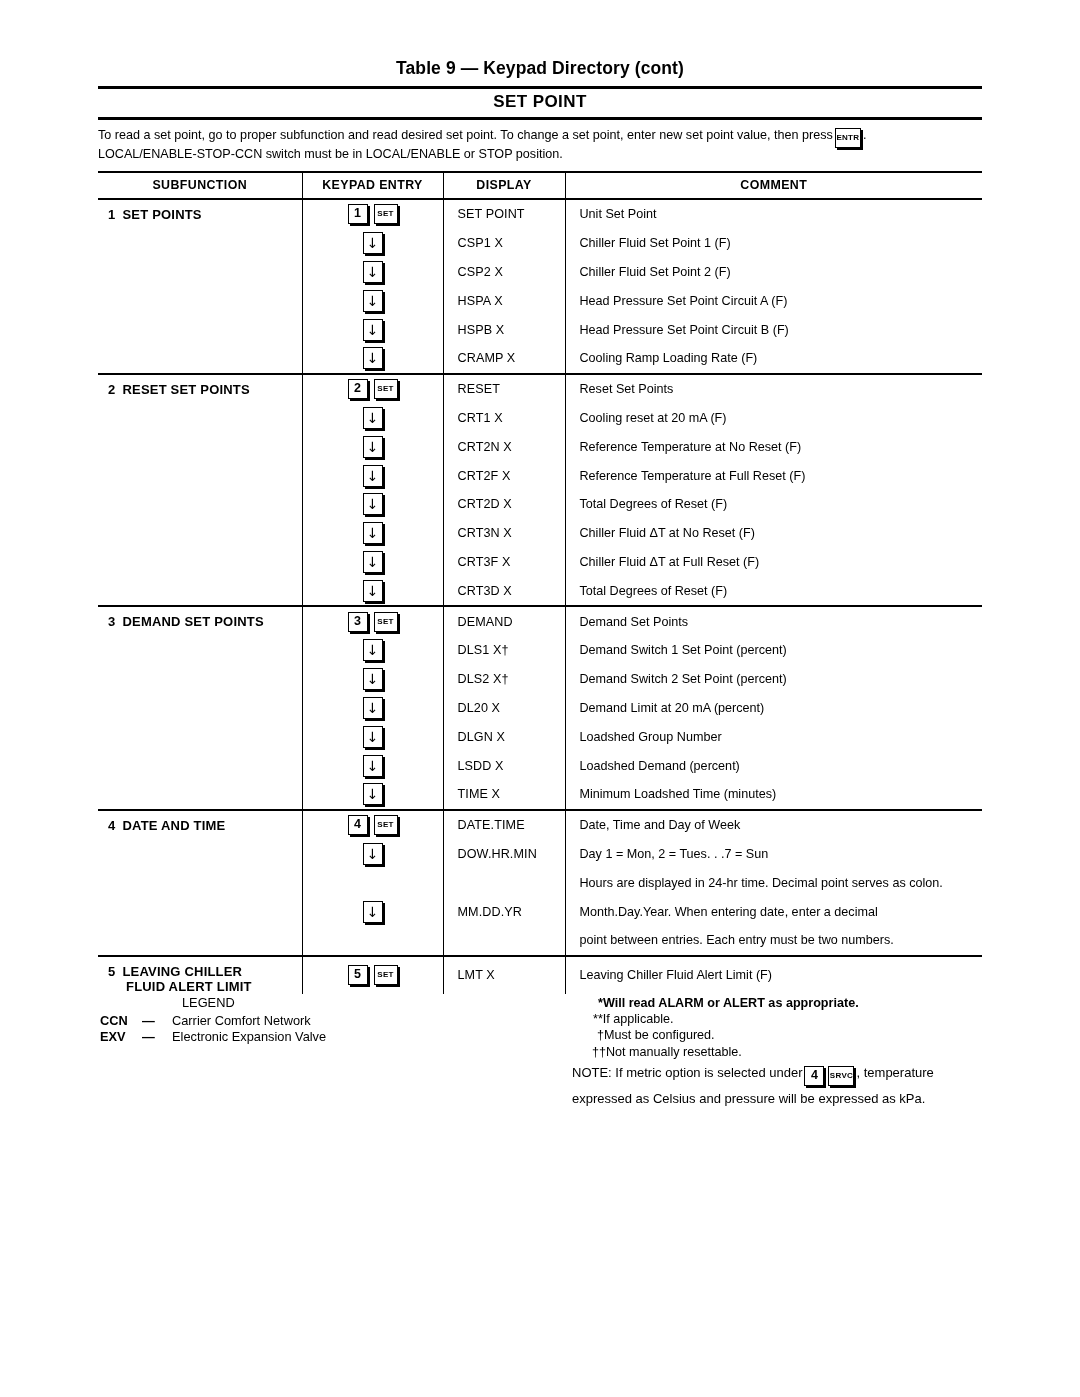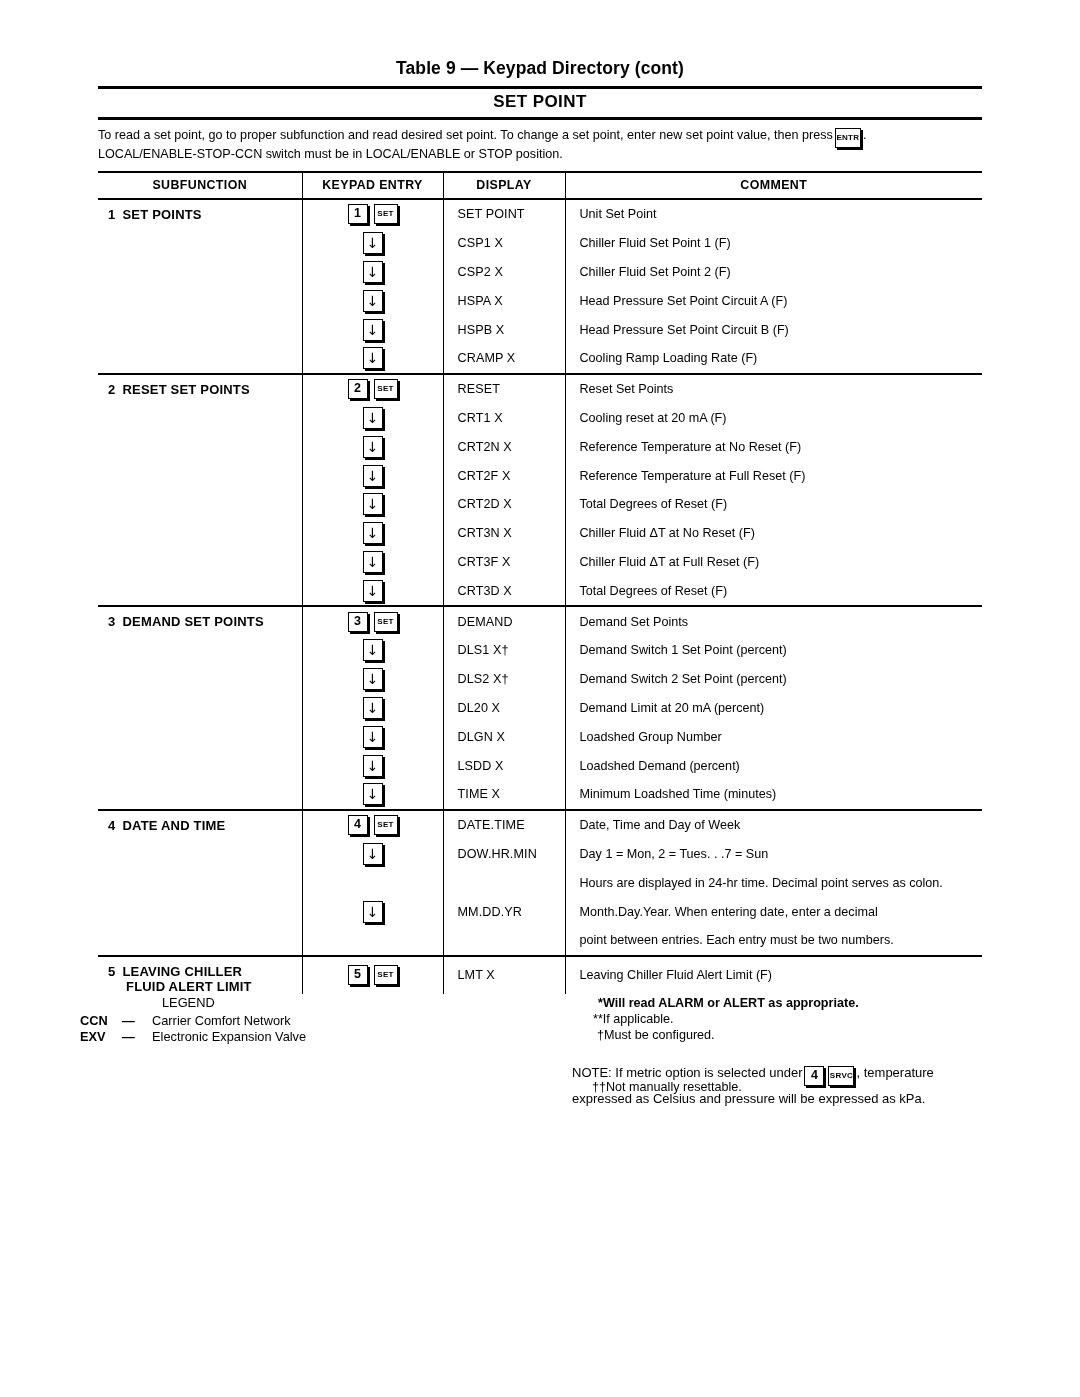--- a/index.html
+++ b/index.html
@@ -168,21 +168,21 @@
   td.c-disp { padding-left: 14px; letter-spacing: 0.1px; }
   td.c-cmt  { padding-left: 14px; }
 
   tr.sec-top > td { border-top: 2.6px solid #000; }
   tr.hdr-bottom > th { border-bottom: 2.6px solid #000; }
   .tbl .topline  { border-top: 2.6px solid #000; }
 
   
   .legend {
     position: absolute;
-    left: 80px;
+    left: 100px;
     top: 995px;
     width: 420px;
     font-size: 12.8px;
     line-height: 16.6px;
   }
   .legend .lg-title {
     display: block;
     padding-left: 82px;
     margin-bottom: 1px;
   }
@@ -204,21 +204,21 @@
     left: 592px;
     top: 995px;
     width: 400px;
     font-size: 12.6px;
     line-height: 16.2px;
   }
   .footnotes .fn { display: block; white-space: nowrap; }
   .footnotes .fn.i1 { padding-left: 6px; font-weight: bold; }
   .footnotes .fn.i2 { padding-left: 5px; }
   .footnotes .fn.i3 { padding-left: 1px; }
-  .footnotes .fn.i4 { padding-left: 0px; margin-top: 35px; }
+  .footnotes .fn.i4 { padding-left: 0px; }
 
   .note {
     position: absolute;
     left: 572px;
     top: 1060px;
     width: 452px;
     font-size: 13px;
     line-height: 26px;
   }
   .note .l1 { display: block; white-space: nowrap; }

